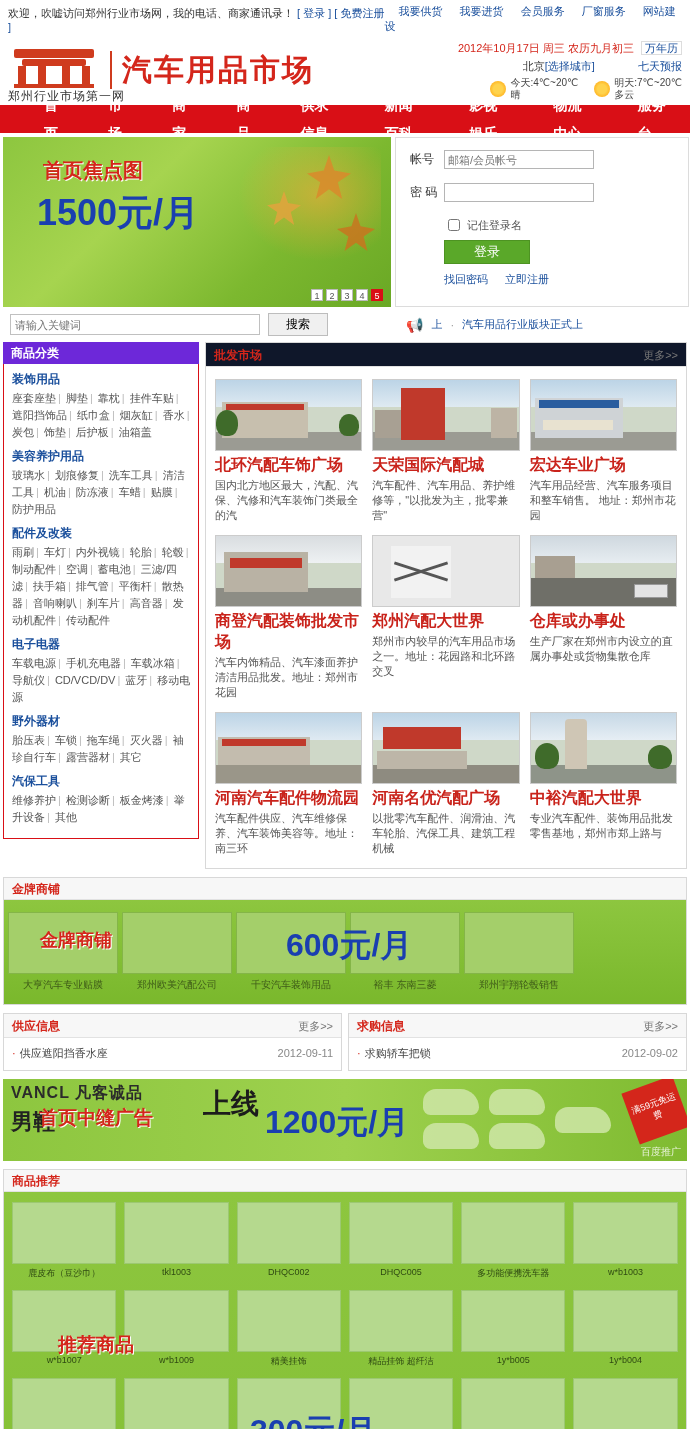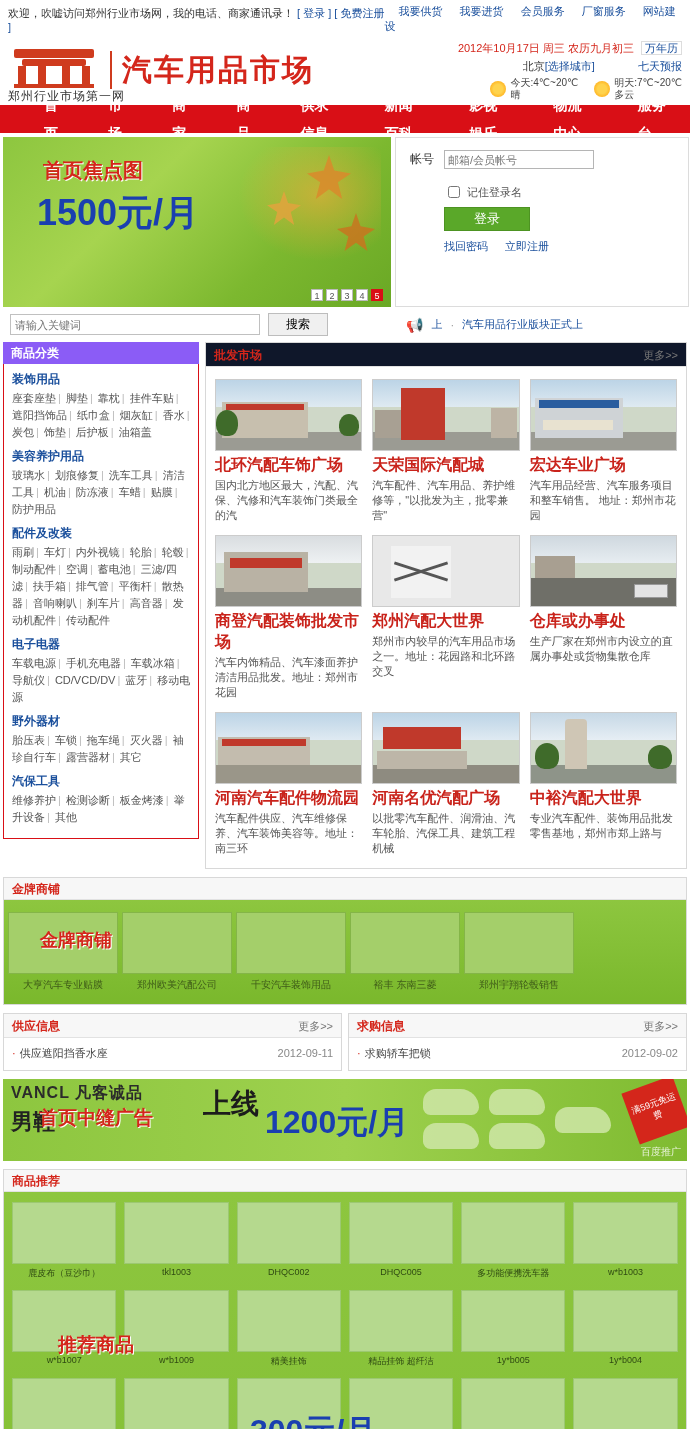--- a/index.html
+++ b/index.html
@@ -167,21 +167,21 @@
   .trumpet { color: #d4261b; font-size: 14px; margin-left: 70px; }
   .searchrow .notice { color: #1a4f9c; font-size: 11px; }
   .searchrow .sep { color: #999; font-size: 11px; }
 
   
   .main { display: flex; padding: 0 3px; gap: 6px; }
   .col-left { width: 196px; }
   .col-right { flex: 1; }
 
   .panel-head {
-    background: #8b5cf6; color: #fff; height: 22px; line-height: 22px;
+    background: #6d28d9; color: #fff; height: 22px; line-height: 22px;
     padding-left: 8px; font-size: 12px; font-weight: bold;
   }
   .cat-box { border: 1px solid #d90f16; border-top: none; padding: 4px 6px 8px 6px; }
   .cat-group { margin-bottom: 4px; }
   .cat-title {
     color: #1a4f9c; font-weight: bold; font-size: 12px; padding: 3px 0 2px 2px;
   }
   .cat-links { font-size: 11px; color: #555; line-height: 17px; padding-left: 2px; }
   .cat-links span.sp { color: #bbb; margin: 0 2px; }
 
@@ -379,20 +379,24 @@
       <span>3</span>
       <span>4</span>
       <span class="on">5</span>
     </div>
   </div>
 
   <div class="login">
     <div class="row">
       <span class="lbl">帐号</span>
       <input class="txt" type="text" placeholder="邮箱/会员帐号" style="">
+    </div>
+    <div class="row">
+      <span class="lbl">密 码</span>
+      <input class="txt" type="password" style="">
     </div>
     <div class="chk">
       <input type="checkbox" style="">
       <span>记住登录名</span>
     </div>
     <div class="btnrow">
       <button class="btn">登录</button>
     </div>
     <div class="links">
       <a>找回密码</a>
@@ -664,20 +668,21 @@
     </div>
     <div class="gold-item">
       <div class="gold-img"></div>
       <div class="gold-cap">裕丰 东南三菱</div>
     </div>
     <div class="gold-item">
       <div class="gold-img"></div>
       <div class="gold-cap">郑州宇翔轮毂销售</div>
     </div>
     <div class="gold-title">金牌商铺</div>
+    <div class="gold-price">600元/月</div>
   </div>
 </div>
 
 <div class="info-row">
   <div class="info-box">
     <div class="info-head">
       <span class="t">供应信息</span>
       <span class="m">更多&gt;&gt;</span>
     </div>
     <div class="info-list">

